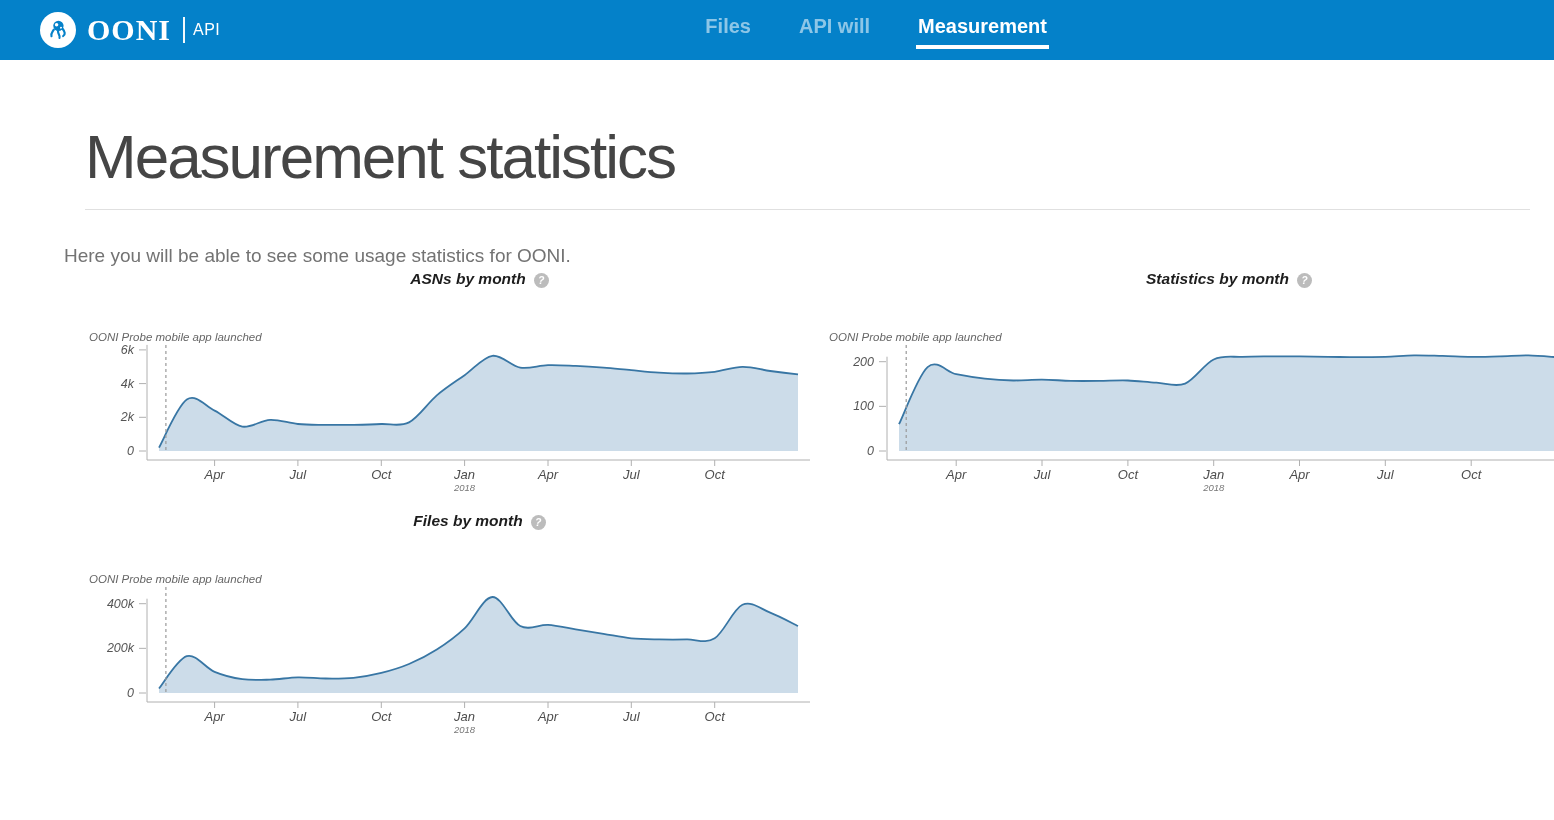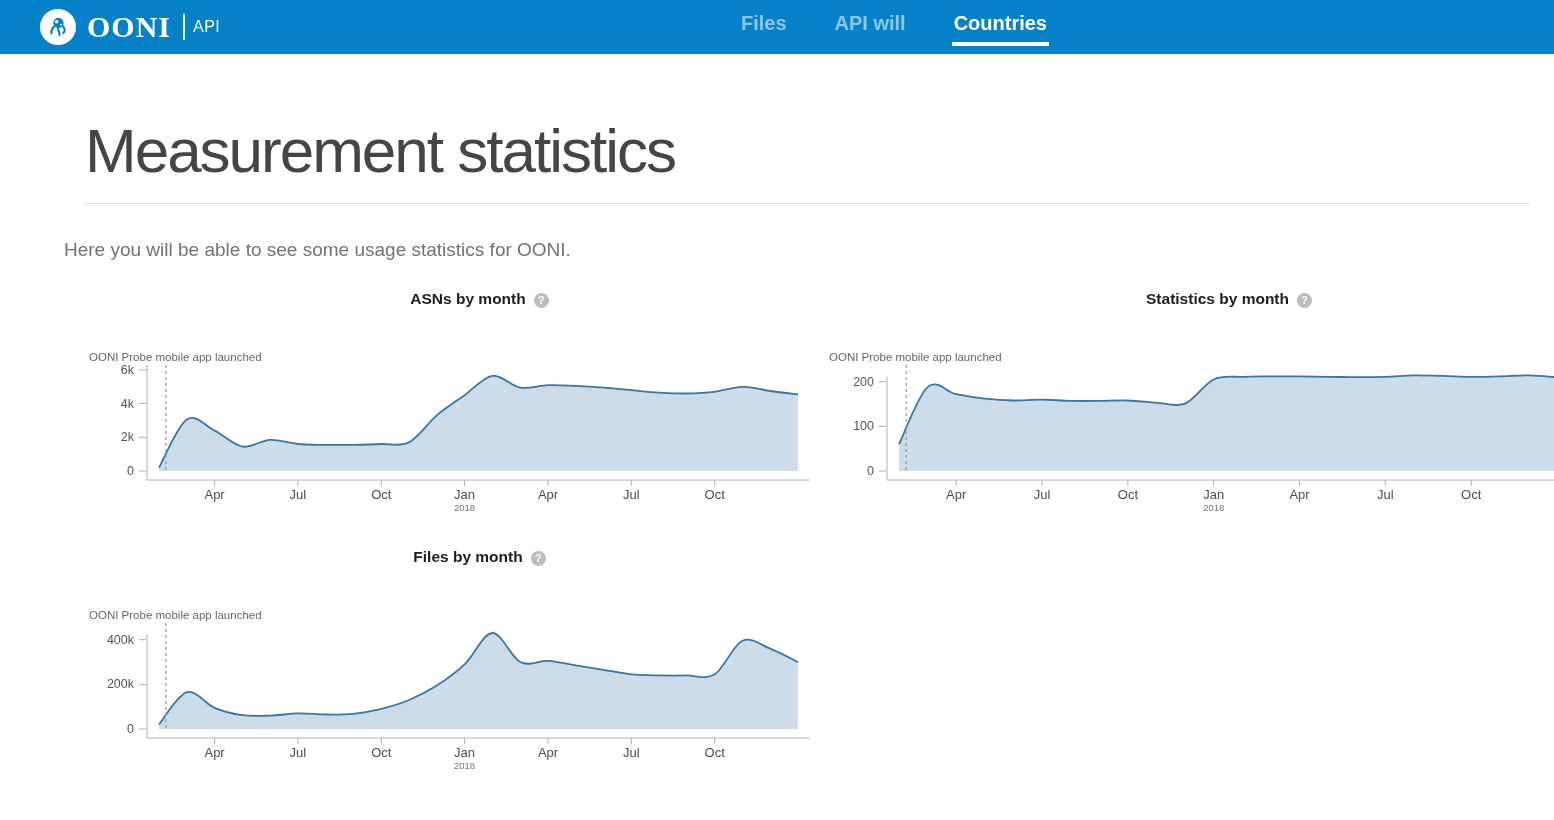--- a/index.html
+++ b/index.html
@@ -1,36 +1,36 @@
 <!DOCTYPE html>
 <html><head>
 <meta charset="utf-8">
 <style>
   * { margin:0; padding:0; box-sizing:border-box; }
   html,body { background:#ffffff; width:1554px; font-family:"Liberation Sans","DejaVu Sans",sans-serif; color:#282828; }
 
   
-  .app-header { height:54px; background:#0481C9; display:flex; align-items:center; }
+  .app-header { height:60px; background:#0481C9; display:flex; align-items:center; }
   .logo-group { display:flex; align-items:center; margin-left:40px; cursor:pointer; }
   .logo-badge { width:36px; height:36px; border-radius:50%; background:#ffffff; display:flex; align-items:center; justify-content:center; }
   .brand-word { font-family:"Liberation Serif","DejaVu Serif",serif; font-weight:bold; color:#ffffff; font-size:30px; letter-spacing:1px; margin-left:11px; }
   .logo-sep { width:2px; height:26px; background:#ffffff; opacity:.95; margin:0 8px 0 12px; }
   .brand-sub { color:#ffffff; font-size:16px; font-weight:300; letter-spacing:.5px; }
   .main-nav { display:flex; gap:44px; margin-left:auto; margin-right:505px; align-items:flex-start; }
   .nav-item { color:rgba(255,255,255,.55); font-size:20px; font-weight:600; text-decoration:none; padding:4px 2px 7px 2px; border-bottom:4px solid transparent; cursor:pointer; }
   .nav-item.active { color:#ffffff; border-bottom-color:#ffffff; }
 
   
   .main { padding-top:62px;padding-left:37px; }
   .page-title { font-size:62px; font-weight:300; letter-spacing:-2px; color:#454545; line-height:1.12; padding-left:48px; }
   .rule { border:none; border-top:1px solid #e0e0e0; margin:18px 24px 0 48px; }
   .intro { font-size:19px; color:#737373; margin:33px 0 0 27px; line-height:1.35; }
 
   
-  .charts { display:grid; grid-template-columns:777px 777px; margin-top:26px; row-gap:32px; }
+  .charts { display:grid; grid-template-columns:777px 777px; row-gap:16px;font-style:italic; }
   .chart-title-row { height:20px; display:flex; align-items:center; justify-content:center; }
   .cell-left .chart-title-row { margin-left:110px; width:665px; }
   .cell-right .chart-title-row { margin-left:73px; width:684px; }
   .chart-title { font-size:15.5px; font-weight:600; color:#1d1d1d; }
   .help-icon { display:inline-block; width:15px; height:15px; border-radius:50%; background:#bcbcbc; color:#ffffff; font-size:10.5px; line-height:15px; text-align:center; font-weight:bold; margin-left:8px; transform:translateY(1px); cursor:pointer; }
   .chart-svg { display:block; margin-top:38px; overflow:visible; }
   .cell-left .chart-svg { margin-left:40px; }
   .cell-right .chart-svg { margin-left:3px; }
   .chart-svg text { font-family:"Liberation Sans","DejaVu Sans",sans-serif; }
 </style>
@@ -51,21 +51,21 @@
         </g>
       </svg>
     </span>
     <span class="brand-word">OONI</span>
     <span class="logo-sep"></span>
     <span class="brand-sub">API</span>
   </div>
   <nav class="main-nav">
       <a class="nav-item">Files</a>
       <a class="nav-item">API will</a>
-      <a class="nav-item active">Countries</a>
+      <a class="nav-item active">Measurement</a>
     </nav>
 </header>
 
 <main class="main">
   <h1 class="page-title">Measurement statistics</h1>
   <hr class="rule">
   <p class="intro">Here you will be able to see some usage statistics for OONI.</p>
 
   <div class="charts">
 

